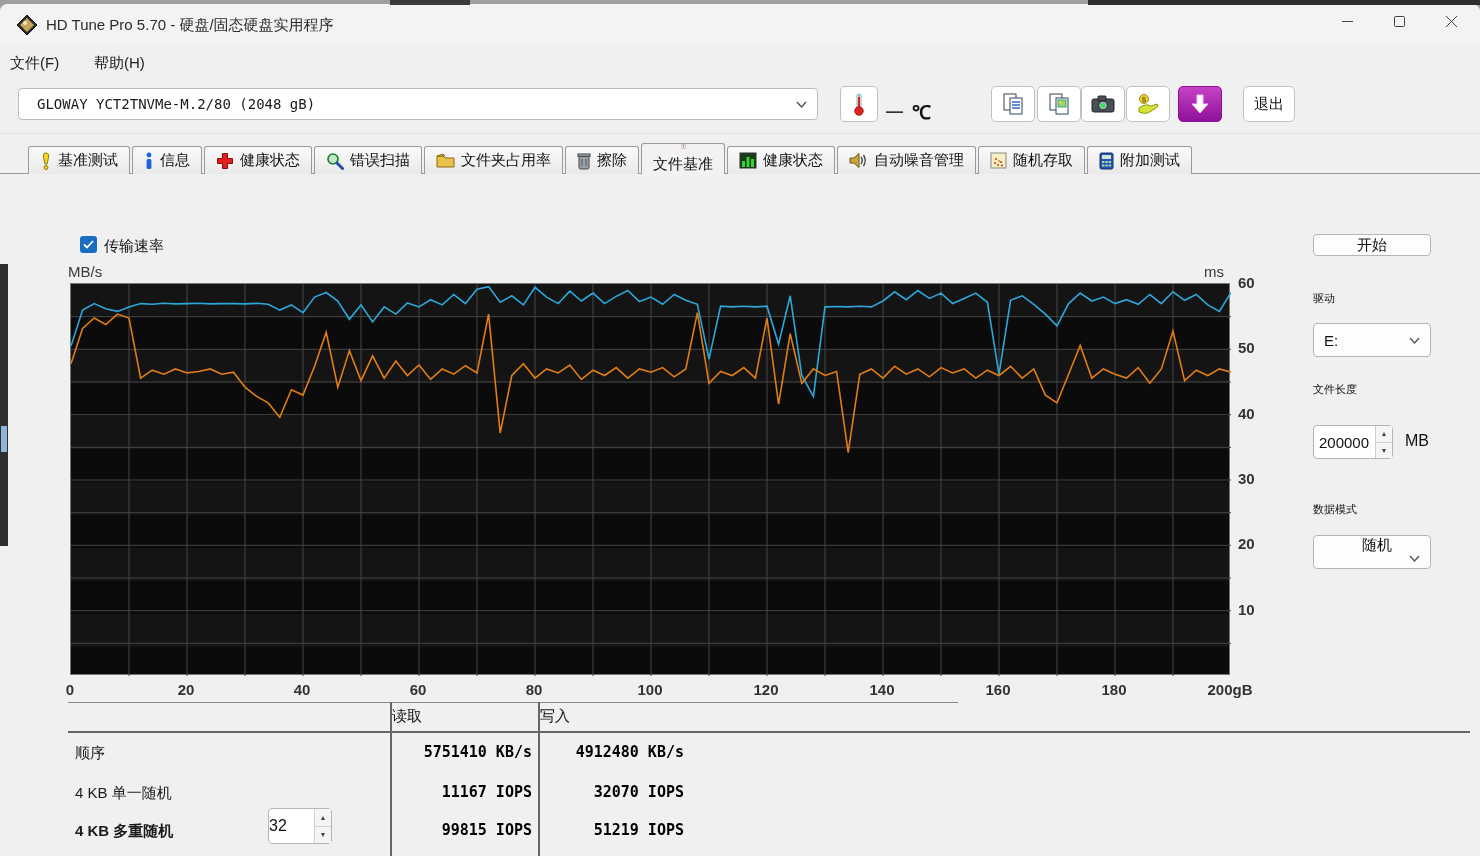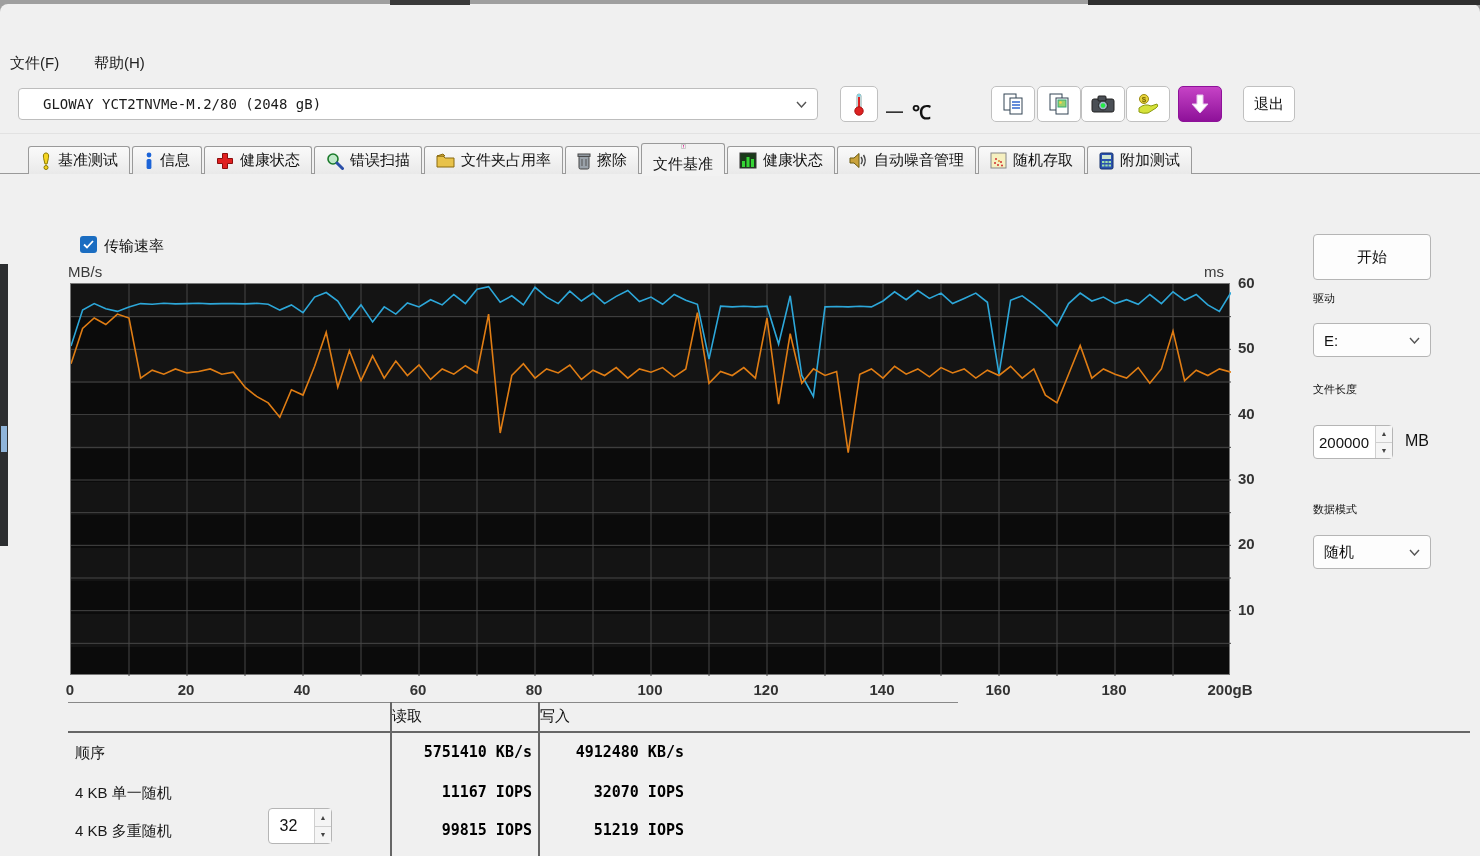--- a/index.html
+++ b/index.html
@@ -19,21 +19,21 @@
   .win-ctrl { position:absolute; top:0; width:46px; height:34px; display:flex; align-items:center; justify-content:center; }
   #btn-min { right:110px; } #btn-max { right:58px; } #btn-close { right:6px; }
 
   
   #menubar { position:absolute; left:0; top:42px; right:0; height:32px; background:#f0f0f0; }
   .menu-item { position:absolute; top:6px; font-size:15px; color:#222; padding:2px 6px; }
 
   
   #toolbar { position:absolute; left:0; top:74px; right:0; height:56px; background:#f0f0f0; border-bottom:1px solid #e2e2e2; }
   .combo { background:#fff; border:1px solid #bdbdbd; border-radius:4px; position:absolute; display:flex; align-items:center; }
-  #drive-combo { left:18px; top:10px; width:800px; height:32px; font-family:"DejaVu Sans Mono",monospace; font-size:14px; padding-left:24px; }
+  #drive-combo { left:18px; top:10px; width:800px; height:32px; font-family:"DejaVu Sans Mono",monospace; font-size:14px; padding-left:18px; }
   .chev { margin-left:auto; margin-right:10px; }
   .tbtn { position:absolute; top:8px; height:36px; background:#fff; border:1px solid #c0c0c0; border-radius:5px;
           display:flex; align-items:center; justify-content:center; }
   #temp-btn { left:840px; width:38px; }
   #temp-dash { position:absolute; left:886px; top:24px; font-size:17px; font-weight:bold; color:#333; }
   #temp-unit { position:absolute; left:912px; top:21px; font-size:19px; font-weight:bold; color:#111; }
   #btn-copy-text { left:991px; width:44px; }
   #btn-copy-image { left:1037px; width:44px; }
   #btn-screenshot { left:1081px; width:44px; }
   #btn-donate { left:1126px; width:44px; }
@@ -62,56 +62,80 @@
   #left-ticks .ytick { position:absolute; right:0; width:50px; text-align:right; font-size:15px; font-weight:bold; color:#333; }
   #right-ticks { position:absolute; left:1238px; top:279px; width:44px; height:392px; }
   #right-ticks .ytick { position:absolute; left:0; font-size:15px; font-weight:bold; color:#333; }
   #bottom-ticks { position:absolute; left:70px; top:677px; width:1160px; height:18px; }
   #bottom-ticks .xtick { position:absolute; transform:translateX(-50%); font-size:15px; font-weight:bold; color:#333; white-space:nowrap; }
 
   
   .panel-label { position:absolute; font-size:11px; color:#111; }
   .panel-btn { position:absolute; background:#fdfdfd; border:1px solid #b5b5b5; border-radius:4px;
                display:flex; align-items:center; justify-content:center; font-size:15px; color:#111; }
-  #start-btn { left:1313px; top:230px; width:118px; height:46px;justify-content:center; }
+  #start-btn { left:1313px; top:230px; width:118px; height:22px;justify-content:center; }
   #drive-label { left:1313px; top:287px; }
   #drive-select { left:1313px; top:319px; width:118px; height:34px; font-size:15px; padding-left:10px; }
   #filelen-label { left:1313px; top:378px; }
   #filelen-spin { position:absolute; left:1313px; top:421px; width:80px; height:34px; background:#fff;
                   border:1px solid #b5b5b5; border-radius:4px; display:flex; align-items:center; }
   #filelen-value { flex:1; font-size:15px; padding-left:5px; color:#111; }
   .spin-col { width:17px; height:100%; display:flex; flex-direction:column; border-left:1px solid #cfcfcf; }
   .spin-btn { flex:1; display:flex; align-items:center; justify-content:center; font-size:7px; color:#444; background:#f5f5f5; }
   .spin-btn + .spin-btn { border-top:1px solid #cfcfcf; }
   #filelen-unit { left:1405px; top:428px; font-size:16px; }
   #datamode-label { left:1313px; top:498px; }
   #datamode-select { left:1313px; top:531px; width:118px; height:34px; font-size:15px; padding-left:10px; }
 
   
   .rt-line { position:absolute; background:#666; }
   .rt-cell { position:absolute; font-size:15px; }
   .rt-num { font-family:"DejaVu Sans Mono",monospace; font-weight:bold; font-size:15px; color:#000; text-align:right; }
   .rt-head { font-size:15px; color:#111; text-align:left; }
   #qd-spin { position:absolute; left:268px; top:804px; width:64px; height:36px; background:#fff;
              border:1px solid #b5b5b5; border-radius:4px; display:flex; align-items:center; }
-  #qd-value { flex:1; text-align:center; padding-right:6px; font-size:16px; color:#111; }
+  #qd-value { flex:1; text-align:left; padding-right:6px; font-size:16px; color:#111; }
 
   svg { display:block; }
 </style>
 </head>
 <body>
 
 <div class="bg-edge" style="left:390px;top:0;width:80px;height:5px;background:#3a3a3a;"></div>
 <div class="bg-edge" style="left:1088px;top:0;width:392px;height:5px;background:#2f2f2f;"></div>
 <div class="bg-edge" style="left:0;top:264px;width:8px;height:282px;background:#2c2e30;">
   <div style="position:absolute;left:1px;top:162px;width:6px;height:26px;background:#8fb4d9;"></div>
 </div>
 
 <div id="window">
 
+  <div id="titlebar">
+    <svg id="app-icon" width="22" height="22" viewBox="0 0 22 22">
+      <polygon points="11,1 21,11 11,21 1,11" fill="#2b2b2b" stroke="#111"></polygon>
+      <polygon points="11,4 18,11 11,18 4,11" fill="#caa25a"></polygon>
+      <circle cx="9" cy="9" r="2" fill="#f3e3c0"></circle>
+    </svg>
+    <div id="window-title">HD Tune Pro 5.70 - 硬盘/固态硬盘实用程序</div>
+    <div class="win-ctrl" id="btn-min">
+      <svg width="11" height="11" viewBox="0 0 11 11">
+          <line x1="0" y1="5.5" x2="11" y2="5.5" stroke="#444" stroke-width="1"></line>
+        </svg>
+    </div>
+    <div class="win-ctrl" id="btn-max">
+      <svg width="11" height="11" viewBox="0 0 11 11">
+          <rect x="0.5" y="0.5" width="10" height="10" fill="none" stroke="#444" stroke-width="1" rx="1"></rect>
+        </svg>
+    </div>
+    <div class="win-ctrl" id="btn-close">
+      <svg width="11" height="11" viewBox="0 0 11 11">
+          <line x1="0" y1="0" x2="11" y2="11" stroke="#444" stroke-width="1"></line>
+          <line x1="11" y1="0" x2="0" y2="11" stroke="#444" stroke-width="1"></line>
+        </svg>
+    </div>
+  </div>
 
   <div id="menubar">
     <div class="menu-item" style="left:4px;">文件(F)</div>
     <div class="menu-item" style="left:88px;">帮助(H)</div>
   </div>
 
   <div id="toolbar">
     <div class="combo" id="drive-combo">
       <span>GLOWAY YCT2TNVMe-M.2/80 (2048 gB)</span>
       <span class="chev">
@@ -354,21 +378,21 @@
   <div class="panel-label" id="filelen-label">文件长度</div>
   <div id="filelen-spin">
     <span id="filelen-value">200000</span>
     <span class="spin-col">
       <span class="spin-btn">▲</span>
       <span class="spin-btn">▼</span>
     </span>
   </div>
   <div class="panel-label" id="filelen-unit">MB</div>
   <div class="panel-label" id="datamode-label">数据模式</div>
-  <div class="panel-btn" id="datamode-select" style="justify-content:flex-start;">
+  <div class="panel-btn" id="datamode-select" style="justify-content:flex-start;flex-direction:column;">
     <span>随机</span>
     <span class="chev">
         <svg width="11" height="7" viewBox="0 0 11 7">
           <polyline points="1,1 5.5,6 10,1" fill="none" stroke="#555" stroke-width="1.4"></polyline>
         </svg>
       </span>
   </div>
 
   <div>
     <div class="rt-line" style="left:68px;top:698px;width:890px;height:1px;background:#888;"></div>
@@ -379,21 +403,21 @@
     <div class="rt-cell rt-head" style="left:540px;top:703px;width:148px;">写入</div>
 
     <div class="rt-cell" style="left:75px;top:740px;">顺序</div>
     <div class="rt-cell rt-num" style="left:392px;top:739px;width:140px;">5751410 KB/s</div>
     <div class="rt-cell rt-num" style="left:540px;top:739px;width:144px;">4912480 KB/s</div>
 
     <div class="rt-cell" style="left:75px;top:780px;">4 KB 单一随机</div>
     <div class="rt-cell rt-num" style="left:392px;top:779px;width:140px;">11167 IOPS</div>
     <div class="rt-cell rt-num" style="left:540px;top:779px;width:144px;">32070 IOPS</div>
 
-    <div class="rt-cell" style="left:75px;top:818px;">4 KB 多重随机</div>
+    <div class="rt-cell" style="left:75px;top:818px;font-weight:bold;">4 KB 多重随机</div>
     <div class="rt-cell rt-num" style="left:392px;top:817px;width:140px;">99815 IOPS</div>
     <div class="rt-cell rt-num" style="left:540px;top:817px;width:144px;">51219 IOPS</div>
 
     <div id="qd-spin">
       <span id="qd-value">32</span>
       <span class="spin-col">
         <span class="spin-btn">▲</span>
         <span class="spin-btn">▼</span>
       </span>
     </div>

